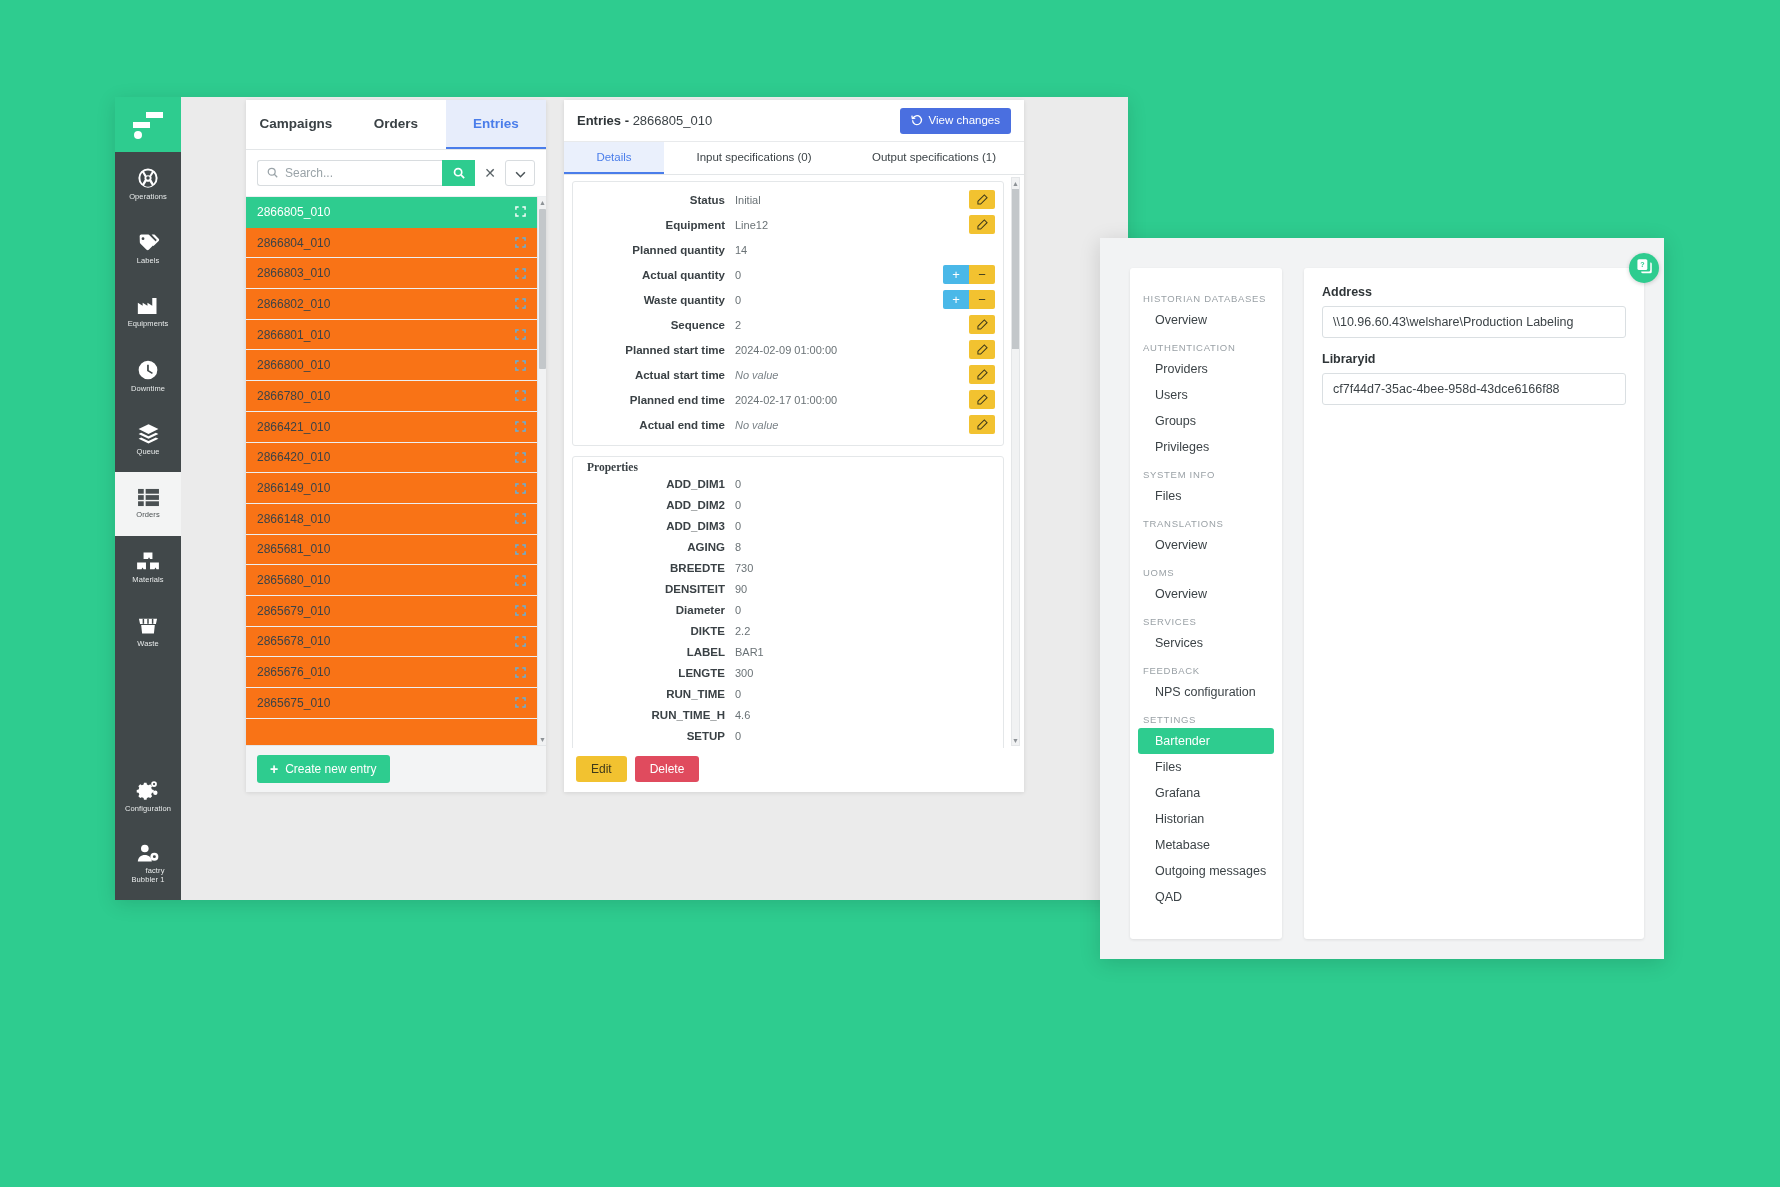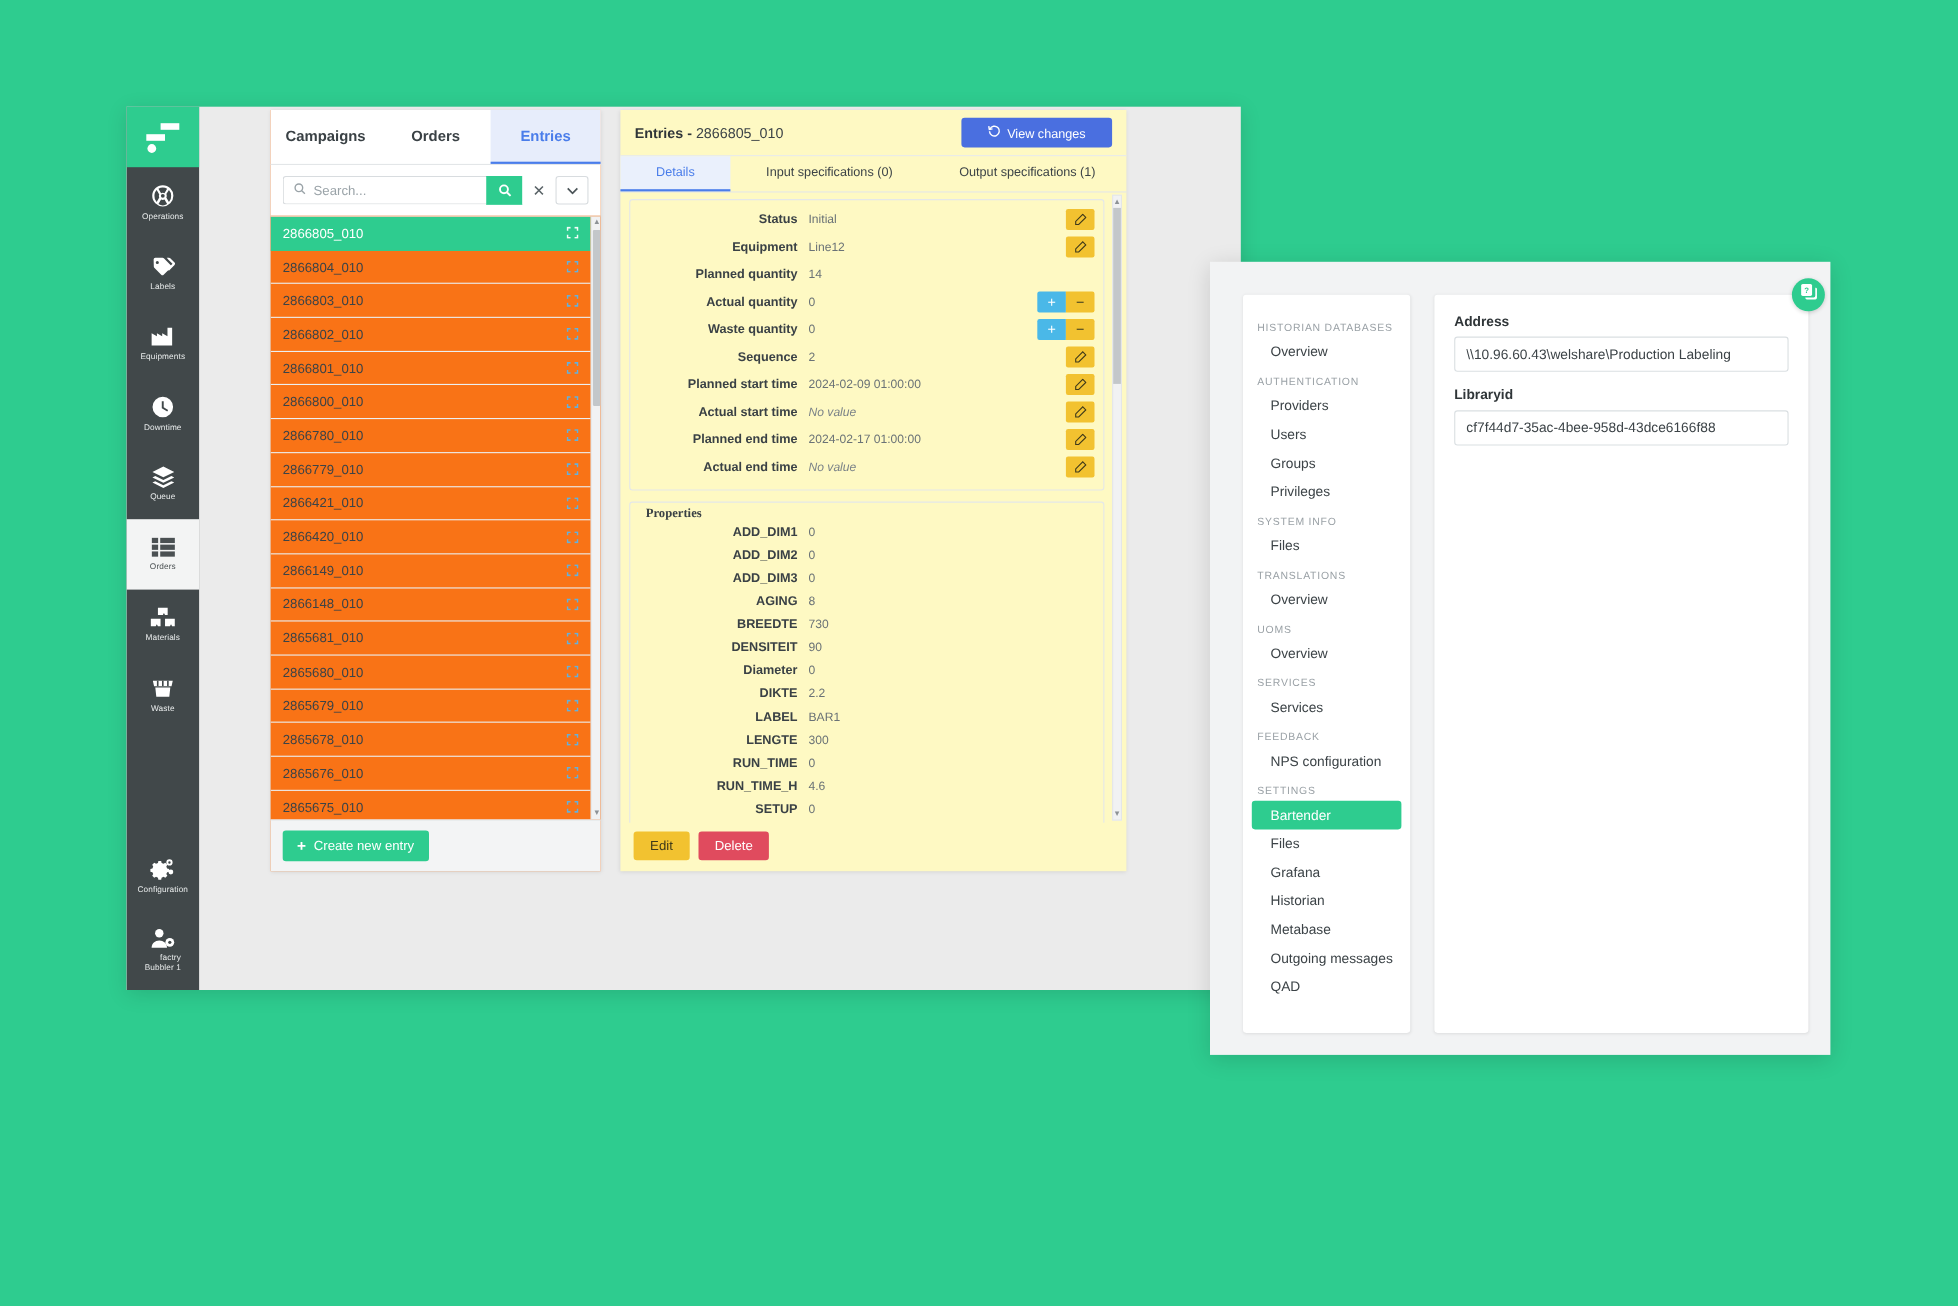--- a/index.html
+++ b/index.html
@@ -203,38 +203,38 @@
     cursor:pointer;
     font-family: inherit;
   }
   .btn-create .plus { font-size: 14px; line-height: 1; font-weight: bold; }
 
   
   .detail-card {
     position: absolute;
     left: 383px; top: 3px;
     width: 460px; height: 692px;
-    background: #fef9c3;
+    background: #ffffff;
     box-shadow: 0 1px 4px rgba(0,0,0,0.10);
     display:flex; flex-direction: column;
   }
   .detail-head {
     height: 42px; flex:none;
     display:flex; align-items:center; justify-content: space-between;
     padding: 0 13px;
     border-bottom: 1px solid #e8eaec;
   }
   .detail-title { font-size: 13px; color:#2f3538; }
   .detail-title b { font-weight: bold; }
   .detail-title span.id { font-weight: normal; color: #3c4347; }
   .btn-viewchanges {
-    display:inline-flex; align-items:flex-end; gap:6px;
+    display:inline-flex; align-items:flex-start; gap:6px;
     background: #4a6fe0; color: #fff;
     font-size: 11.5px;
-    padding: 6px 24px;
+    padding: 6px 11px;
     border-radius: 3px; border: none;
     cursor: pointer; font-family: inherit;
   }
   .detail-tabs {
     display: flex; flex: none;
     border-bottom: 1px solid #e3e6e8;
   }
   .dtab {
     padding: 9px 0;
     font-size: 11.5px;
@@ -603,31 +603,20 @@
                 <svg width="11" height="11" viewBox="0 0 12 12" fill="none" stroke="#5bb4e8" stroke-width="1.6">
                   <polyline points="1,4 1,1 4,1"></polyline>
                   <polyline points="8,1 11,1 11,4"></polyline>
                   <polyline points="11,8 11,11 8,11"></polyline>
                   <polyline points="4,11 1,11 1,8"></polyline>
                 </svg>
               </span>
             </div>
             <div class="lrow">
               <span>2866780_010</span>
-              <span class="expand">
-                <svg width="11" height="11" viewBox="0 0 12 12" fill="none" stroke="#5bb4e8" stroke-width="1.6">
-                  <polyline points="1,4 1,1 4,1"></polyline>
-                  <polyline points="8,1 11,1 11,4"></polyline>
-                  <polyline points="11,8 11,11 8,11"></polyline>
-                  <polyline points="4,11 1,11 1,8"></polyline>
-                </svg>
-              </span>
-            </div>
-            <div class="lrow">
-              <span>2866779_010</span>
               <span class="expand">
                 <svg width="11" height="11" viewBox="0 0 12 12" fill="none" stroke="#5bb4e8" stroke-width="1.6">
                   <polyline points="1,4 1,1 4,1"></polyline>
                   <polyline points="8,1 11,1 11,4"></polyline>
                   <polyline points="11,8 11,11 8,11"></polyline>
                   <polyline points="4,11 1,11 1,8"></polyline>
                 </svg>
               </span>
             </div>
             <div class="lrow">

